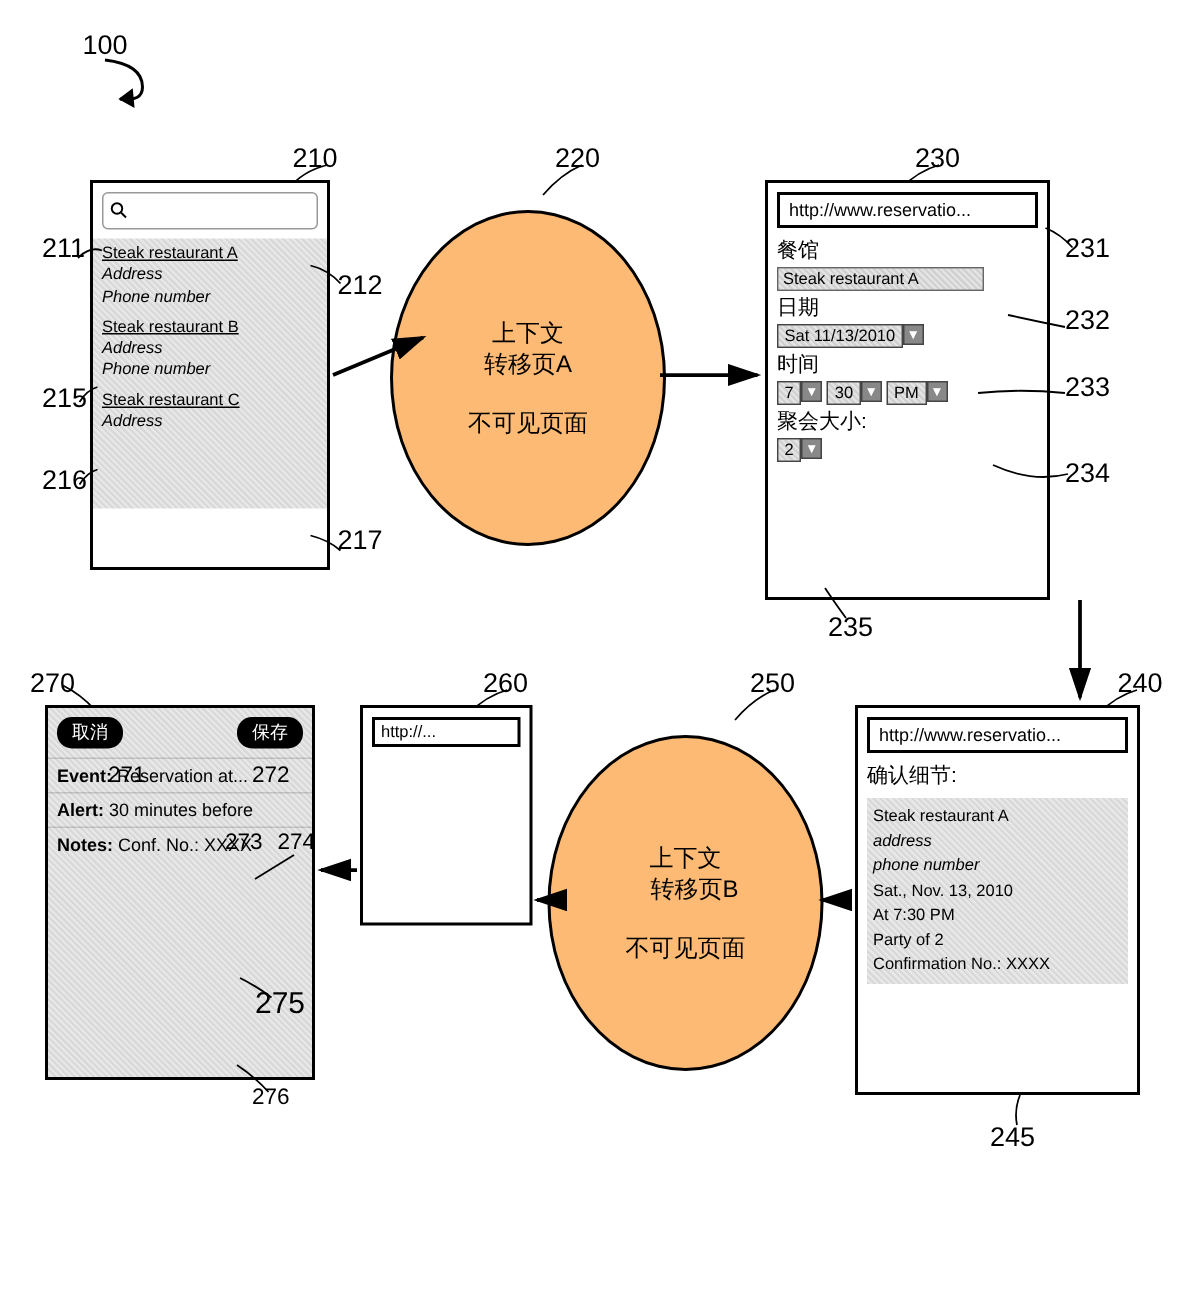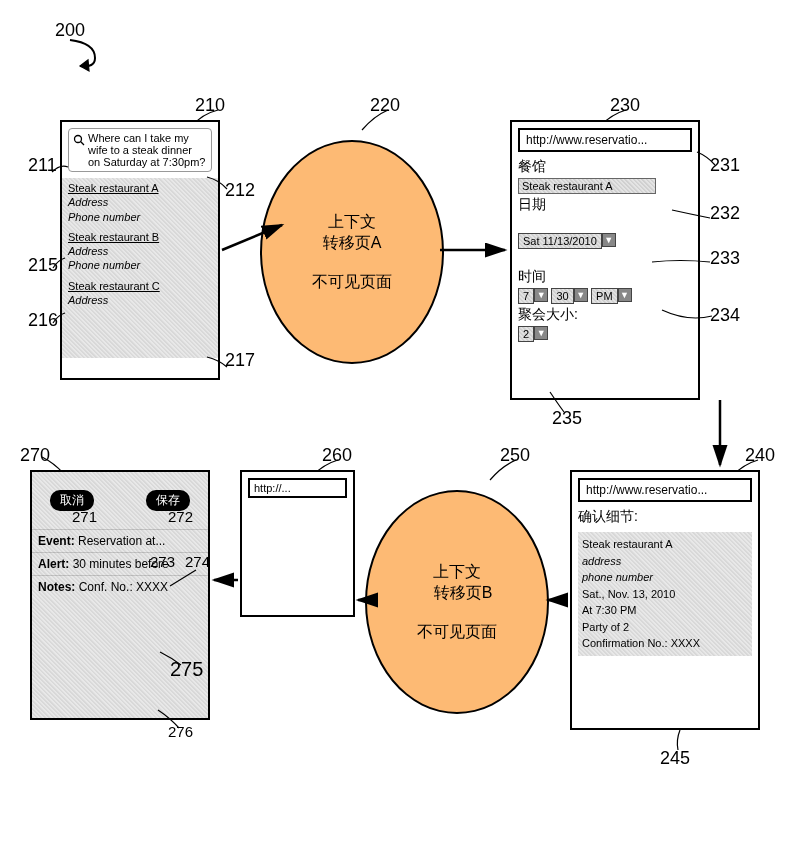--- a/index.html
+++ b/index.html
@@ -122,39 +122,38 @@
     stroke: #000;
     stroke-width: 1.2;
     fill: none;
   }
 </style>
 </head>
 <body>
 
 <div class="canvas">
 
-  <div class="refnum" style="left:55px; top:20px;">200</div>
+  <div class="refnum" style="left:55px; top:20px;">100</div>
   <svg class="leader" style="left:60px; top:38px;" width="50" height="40">
     <path d="M10 2 Q 35 5 35 20 Q 35 30 20 28" stroke-width="2"></path>
     <polygon points="20,28 28,22 29,33" fill="#000"></polygon>
   </svg>
 
   <div class="refnum" style="left:195px; top:95px;">210</div>
   <svg class="leader" style="left:190px; top:108px;" width="30" height="20">
       <path d="M28 2 Q 12 6 2 18"></path>
     </svg>
   <div class="panel" style="left:60px; top:120px; width:160px; height:260px;">
     <div class="search-box">
       <span class="search-icon">
         <svg width="12" height="12" viewBox="0 0 12 12">
             <circle cx="5" cy="5" r="3.5" stroke="#000" stroke-width="1.3" fill="none"></circle>
             <line x1="7.8" y1="7.8" x2="11" y2="11" stroke="#000" stroke-width="1.3"></line>
           </svg>
       </span>
-      <span>Where can I take my wife to a steak dinner on Saturday at 7:30pm?</span>
     </div>
     <div class="shaded" style="height:180px;">
       <div class="result-item">
         <div class="name">Steak restaurant A</div>
         <div class="addr">Address</div>
         <div class="addr">Phone number</div>
       </div>
       <div class="result-item">
         <div class="name">Steak restaurant B</div>
         <div class="addr">Address</div>
@@ -200,21 +199,21 @@
 
   <div class="refnum" style="left:610px; top:95px;">230</div>
   <svg class="leader" style="left:598px; top:108px;" width="30" height="20">
       <path d="M28 2 Q 14 6 2 18"></path>
     </svg>
   <div class="panel" style="left:510px; top:120px; width:190px; height:280px;">
     <div class="url-field">http://www.reservatio...</div>
     <div class="label-cn">餐馆</div>
     <div style="margin:2px 6px;"><span class="shaded-field" style="width:130px;">Steak restaurant A</span></div>
     <div class="label-cn">日期</div>
-    <div style="margin:19px 6px;">
+    <div style="margin:2px 6px;">
       <span class="dd">Sat 11/13/2010</span><span class="dd-arrow">▼</span>
     </div>
     <div class="label-cn">时间</div>
     <div style="margin:2px 6px;">
       <span class="dd">7</span><span class="dd-arrow">▼</span>
       <span class="dd">30</span><span class="dd-arrow">▼</span>
       <span class="dd">PM</span><span class="dd-arrow">▼</span>
     </div>
     <div class="label-cn">聚会大小:</div>
     <div style="margin:2px 6px;">
@@ -280,21 +279,21 @@
     </svg>
   <div class="panel" style="left:240px; top:470px; width:115px; height:147px;">
     <div class="url-field" style="font-size:11px; padding:2px 4px;">http://...</div>
   </div>
 
   <div class="refnum" style="left:20px; top:445px;">270</div>
   <svg class="leader" style="left:40px; top:455px;" width="25" height="20">
       <path d="M2 2 Q 14 8 23 18"></path>
     </svg>
   <div class="panel shaded" style="left:30px; top:470px; width:180px; height:250px;">
-    <div style="padding:18px; display:flex; justify-content:space-between;">
+    <div style="padding:6px; display:flex; justify-content:space-between;">
       <span class="pill-btn">取消</span>
       <span class="pill-btn">保存</span>
     </div>
     <div class="ev-row">
       <b>Event:</b>
       <span>Reservation at...</span>
     </div>
     <div class="ev-row">
       <b>Alert:</b>
       <span>30 minutes before</span>

